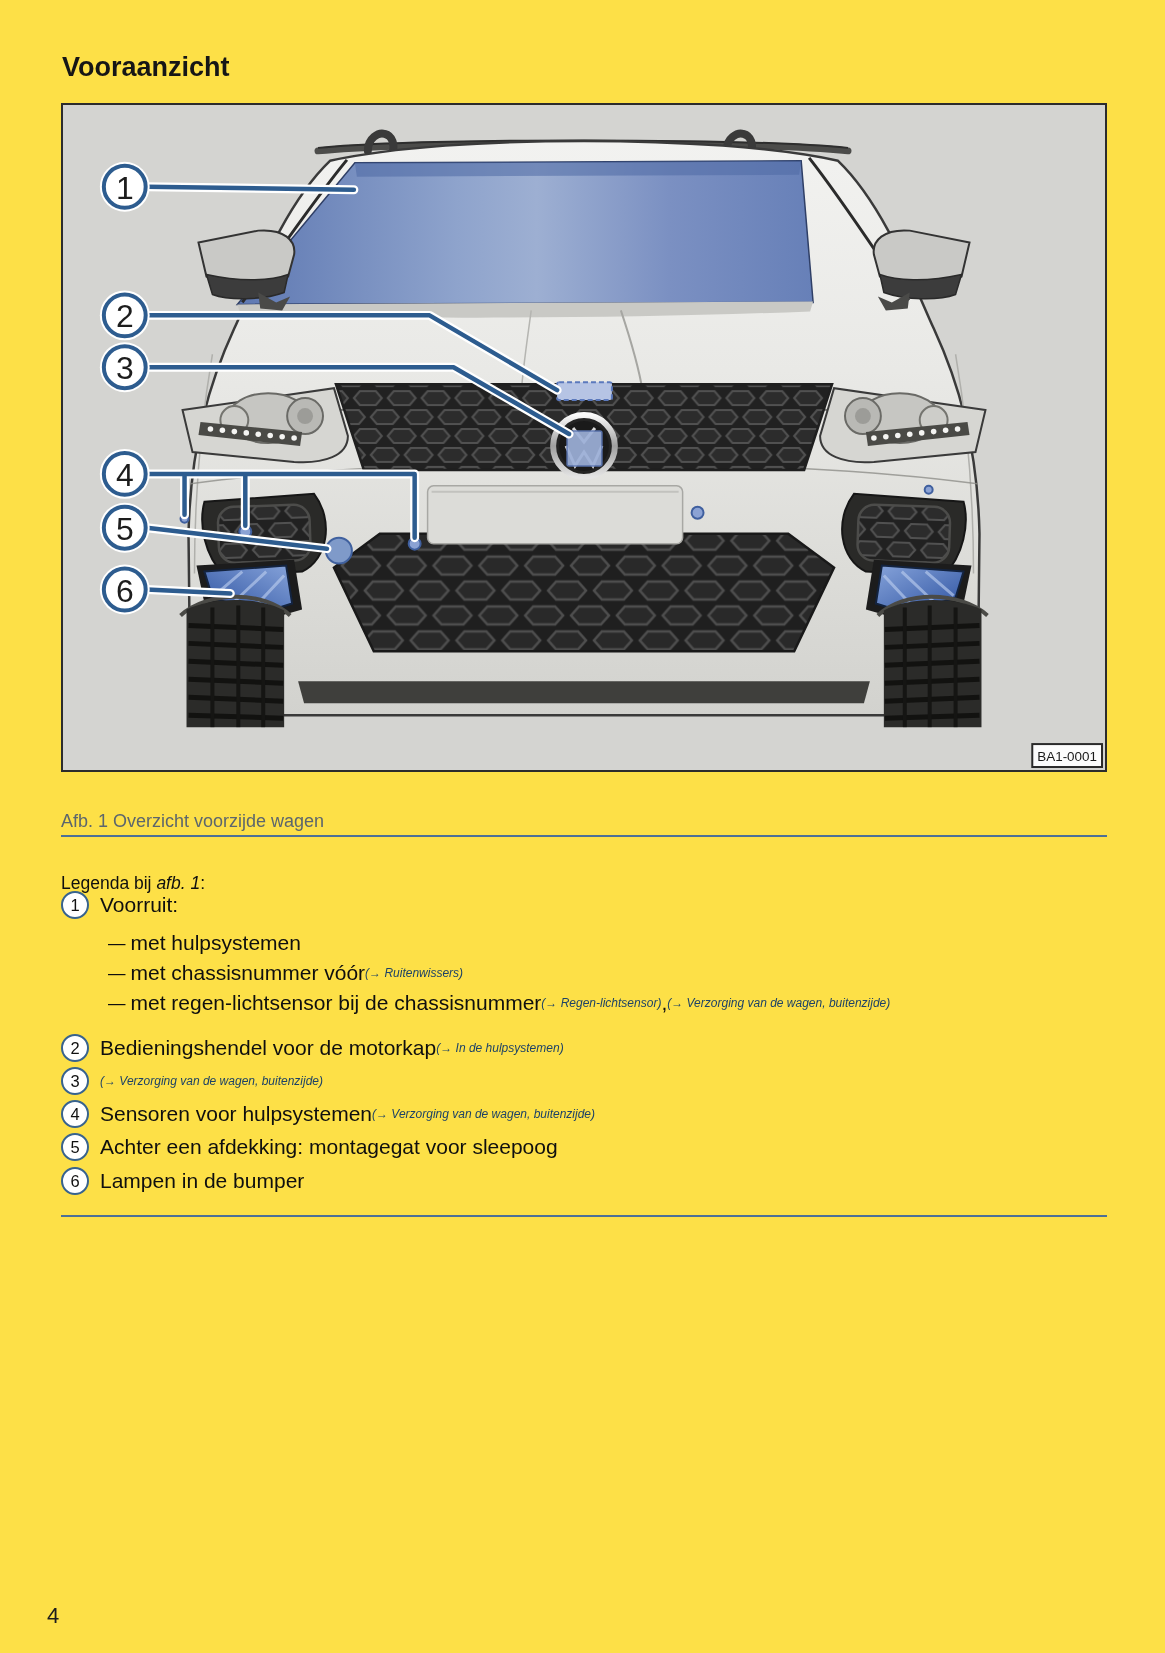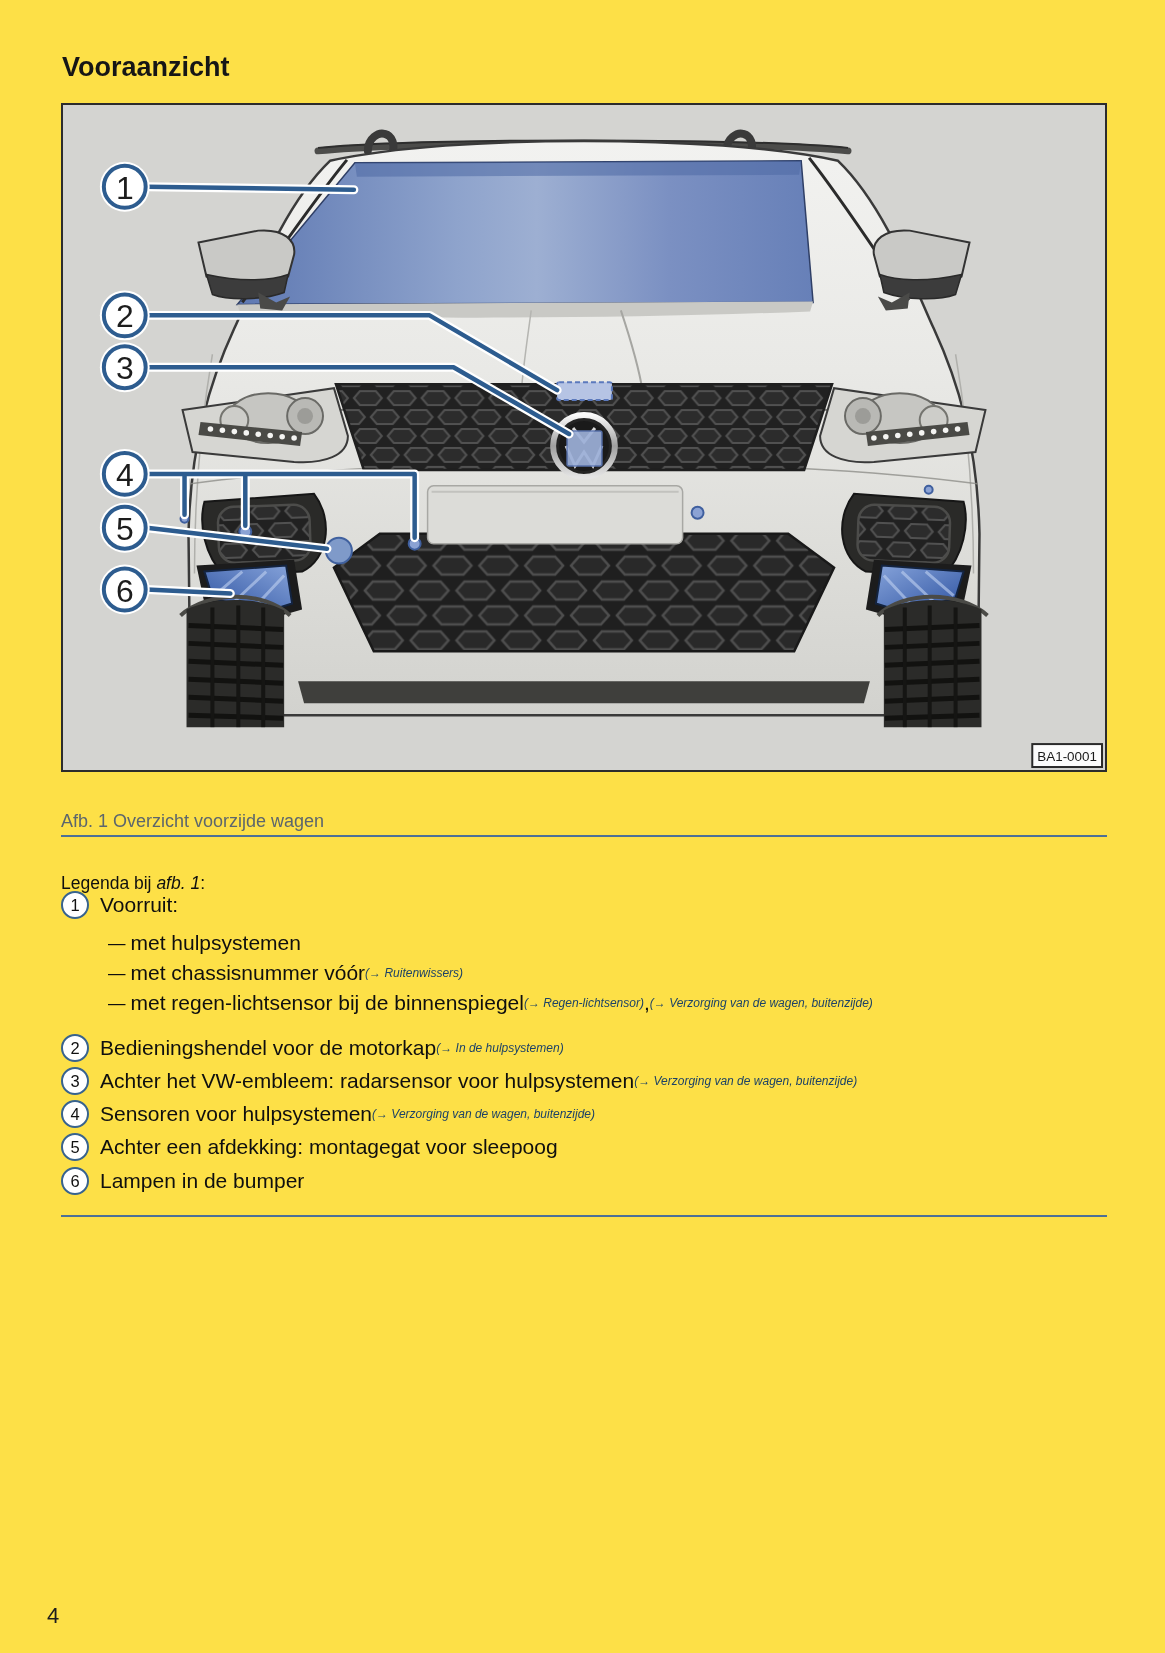--- a/index.html
+++ b/index.html
@@ -270,35 +270,34 @@
     <span class="dash">—</span>
     <span class="ltxt">met hulpsystemen</span>
   </div>
   <div class="srow" style="top:961px">
     <span class="dash">—</span>
     <span class="ltxt">met chassisnummer vóór </span>
       <a class="xref">(→ Ruitenwissers)</a>
   </div>
   <div class="srow" style="top:991px">
     <span class="dash">—</span>
-    <span class="ltxt">met regen-lichtsensor bij de binnenspiegel </span>
+    <span class="ltxt">met regen-lichtsensor bij de chassisnummer </span>
       <a class="xref">(→ Regen-lichtsensor)</a>
       <span class="ltxt">, </span>
       <a class="xref">(→ Verzorging van de wagen, buitenzijde)</a>
   </div>
 
   <div class="lrow" style="top:1034px">
     <span class="lnum">2</span>
     <span class="ltxt">Bedieningshendel voor de motorkap </span>
       <a class="xref">(→ In de hulpsystemen)</a>
   </div>
 
   <div class="lrow" style="top:1067px">
     <span class="lnum">3</span>
-    <span class="ltxt">Achter het VW-embleem: radarsensor voor hulpsystemen </span>
       <a class="xref">(→ Verzorging van de wagen, buitenzijde)</a>
   </div>
 
   <div class="lrow" style="top:1100px">
     <span class="lnum">4</span>
     <span class="ltxt">Sensoren voor hulpsystemen </span>
       <a class="xref">(→ Verzorging van de wagen, buitenzijde)</a>
   </div>
 
   <div class="lrow" style="top:1133px">

